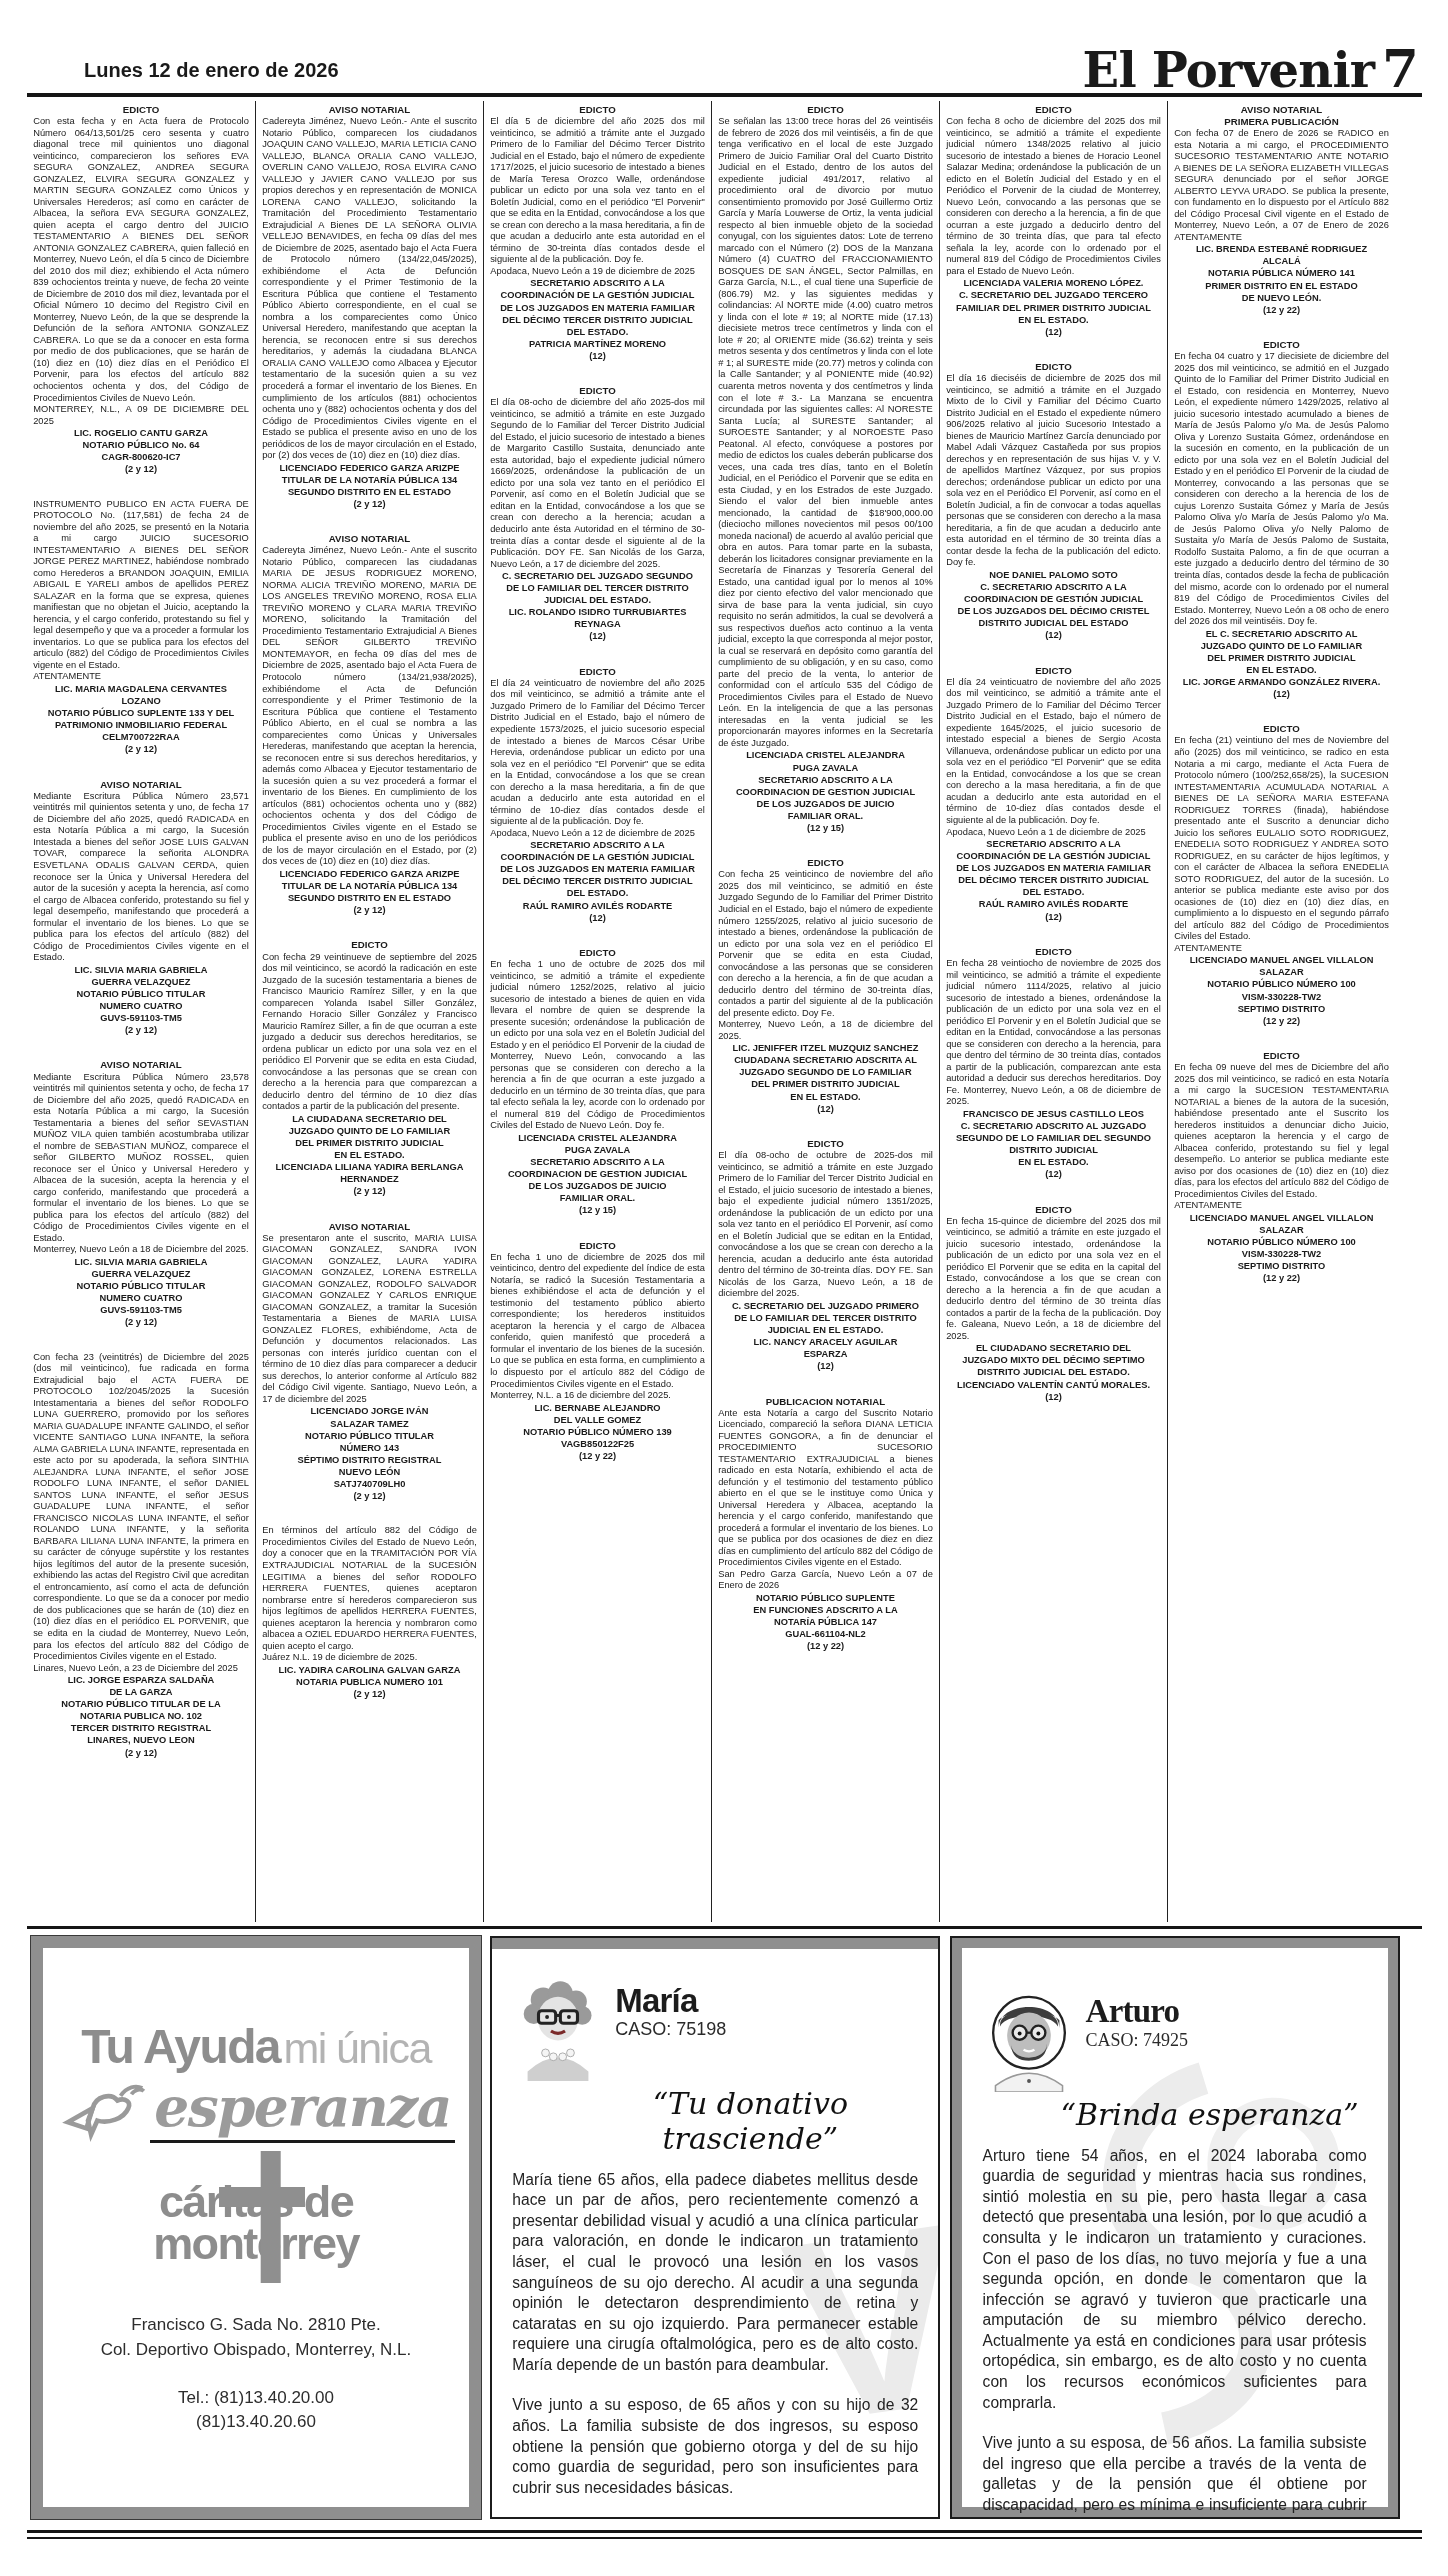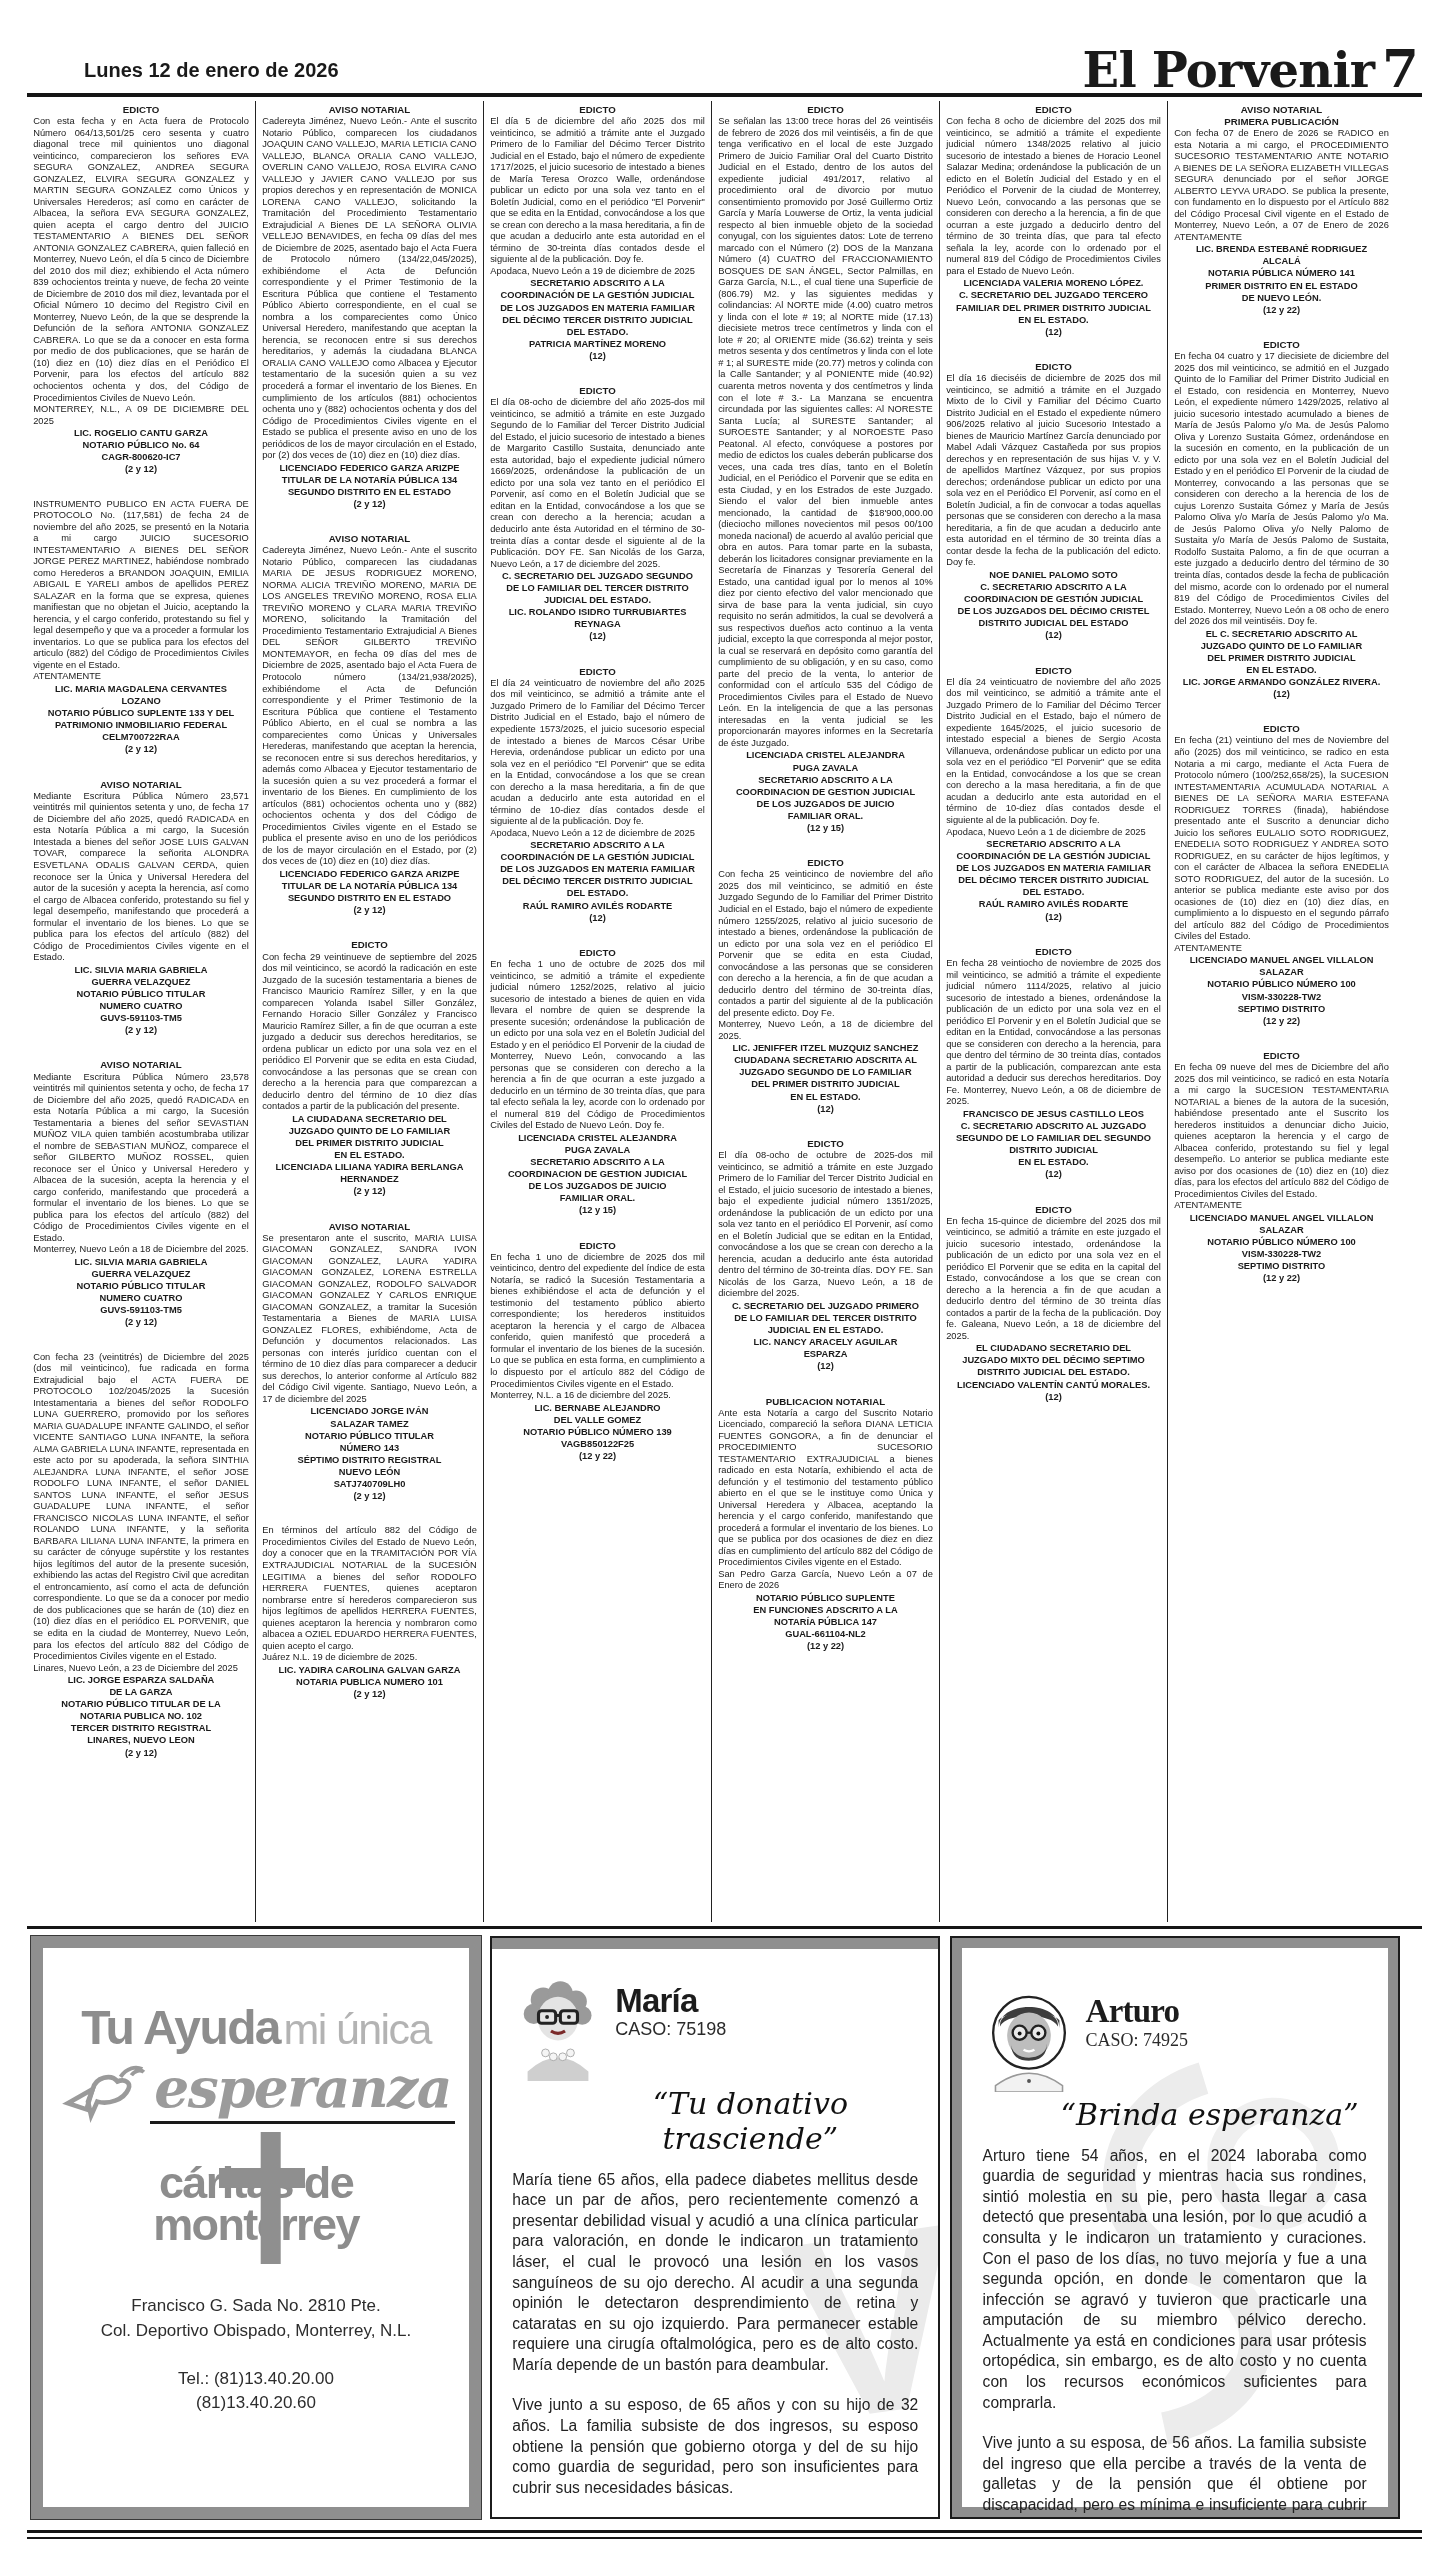--- a/index.html
+++ b/index.html
@@ -20,21 +20,21 @@
   .n-head{text-align:center;font-weight:bold;font-size:9.7px;}
   .n-sub{text-align:center;font-weight:bold;font-size:9.7px;}
   .n-body{text-align:justify;}
   .n-sig{text-align:center;font-weight:bold;font-size:9.3px;line-height:1.3;}
   .mid-rule{position:absolute;left:27px;right:27px;top:1926px;height:1.6px;background:#151515;border-bottom:0.8px solid #151515;}
   
   #ads{position:absolute;left:31px;top:1936px;width:1390px;height:583px;display:flex;gap:9.3px;}
   .panel{box-sizing:border-box;position:relative;background:#fff;overflow:hidden;}
   
   #caritas-panel{width:450px;border:12.5px solid #8f8f8f;outline:1.6px solid #3a3a3a;text-align:center;}
-  .car-title{margin-top:56px;line-height:1.02;}
+  .car-title{margin-top:75px;line-height:1.02;}
   .car-t1{font-size:48px;font-weight:bold;color:#8d8d8d;letter-spacing:-1.6px;}
   .car-t2{font-size:43px;color:#b3b3b3;letter-spacing:-1.6px;}
   .car-row2{display:flex;justify-content:center;align-items:center;margin-top:1.6px;}
   .car-t3{font-family:"DejaVu Serif",serif;font-style:italic;font-weight:bold;font-size:55px;
           color:#9b9b9b;border-bottom:3.1px solid #1a1a1a;padding:0 4.7px 1.6px 4.7px;letter-spacing:-1.6px;}
   .car-logo{margin-top:37px;position:relative;}
   .car-cross-v{position:absolute;left:50%;top:-30px;width:20px;height:132px;background:#8f8f8f;transform:translateX(4.7px);}
   .car-cross-h{position:absolute;left:50%;top:6.2px;width:86px;height:20px;background:#8f8f8f;transform:translateX(-37px);}
   .car-l1,.car-l2{font-size:45px;font-weight:bold;color:#8d8d8d;letter-spacing:-1.6px;line-height:.95;}
   .car-contact{margin-top:47px;font-size:17px;color:#2d2d2d;line-height:1.45;}

